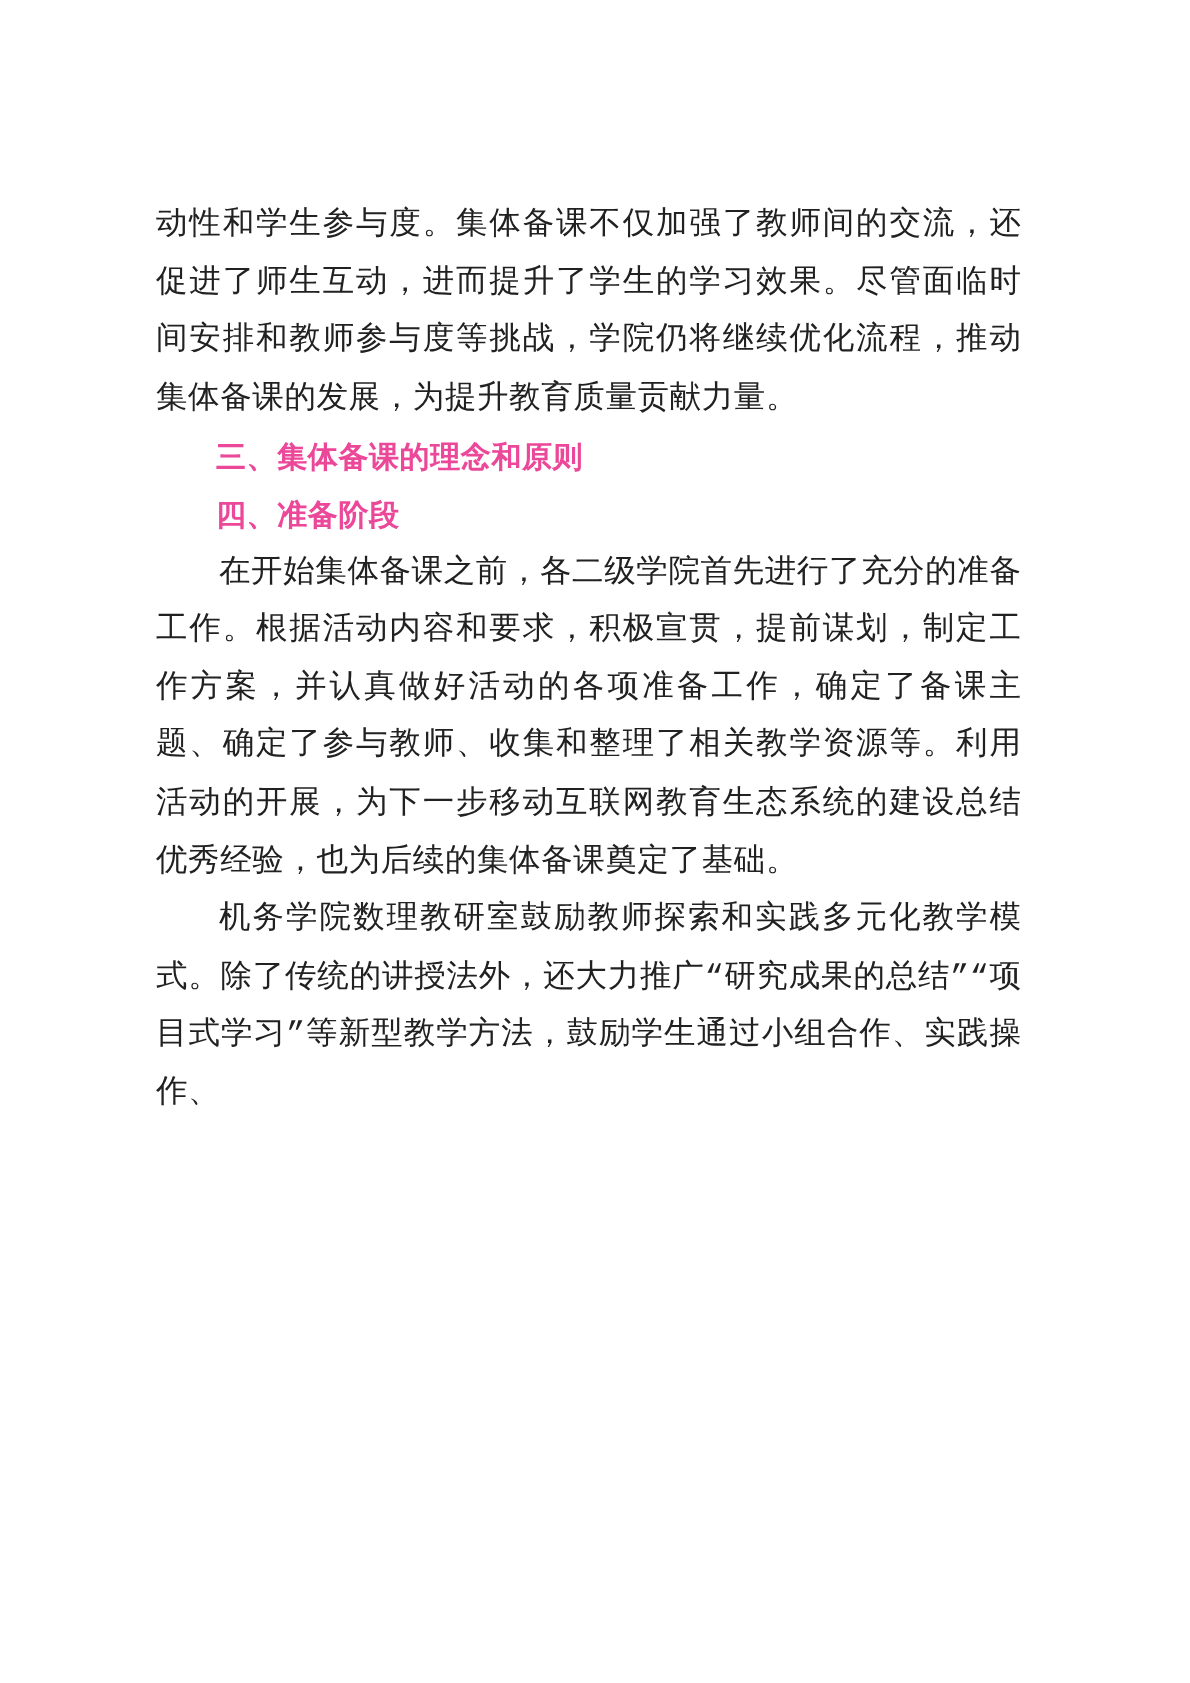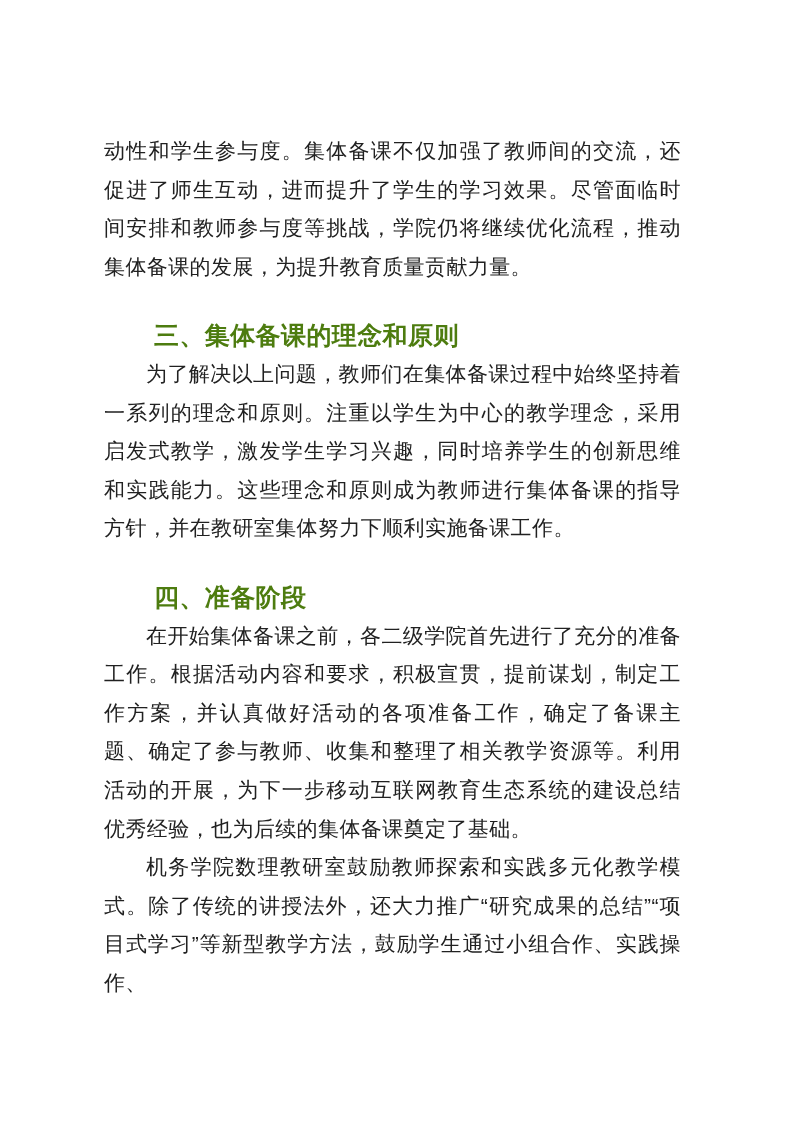--- a/index.html
+++ b/index.html
@@ -18,46 +18,44 @@
     background: #ffffff;
     color: #212121;
   }
   .block {
     margin: 0;
     font-size: 21px;
     line-height: 38.6px;
     letter-spacing: 0.4px;
   }
   .paragraph {
-    font-family: Liberation Sans, sans-serif;
+    font-family: Liberation Mono, monospace;
     text-align: justify;
     text-justify: inter-character;
     text-indent: 2em;
   }
   .paragraph.no-indent {
     text-indent: 0;
   }
   .heading {
     font-family: "Liberation Sans", sans-serif;
     font-weight: 700;
-    font-size: 25px;
+    font-size: 20px;
     text-indent: 2em;
-    color: #4d7c0f;
-    margin-top: 30px;
+    color: #ec4899;
   }
 </style>
 </head>
 <body>
 
 <div class="page">
   <p class="block paragraph no-indent">动性和学生参与度。集体备课不仅加强了教师间的交流，还促进了师生互动，进而提升了学生的学习效果。尽管面临时间安排和教师参与度等挑战，学院仍将继续优化流程，推动集体备课的发展，为提升教育质量贡献力量。</p>
 
   <h3 class="block heading">三、集体备课的理念和原则</h3>
 
-  <p class="block paragraph">为了解决以上问题，教师们在集体备课过程中始终坚持着一系列的理念和原则。注重以学生为中心的教学理念，采用启发式教学，激发学生学习兴趣，同时培养学生的创新思维和实践能力。这些理念和原则成为教师进行集体备课的指导方针，并在教研室集体努力下顺利实施备课工作。</p>
 
   <h3 class="block heading">四、准备阶段</h3>
 
   <p class="block paragraph">在开始集体备课之前，各二级学院首先进行了充分的准备工作。根据活动内容和要求，积极宣贯，提前谋划，制定工作方案，并认真做好活动的各项准备工作，确定了备课主题、确定了参与教师、收集和整理了相关教学资源等。利用活动的开展，为下一步移动互联网教育生态系统的建设总结优秀经验，也为后续的集体备课奠定了基础。</p>
 
 
   <p class="block paragraph">机务学院数理教研室鼓励教师探索和实践多元化教学模式。除了传统的讲授法外，还大力推广“研究成果的总结”“项目式学习”等新型教学方法，鼓励学生通过小组合作、实践操作、</p>
 </div>
 
 </body></html>

